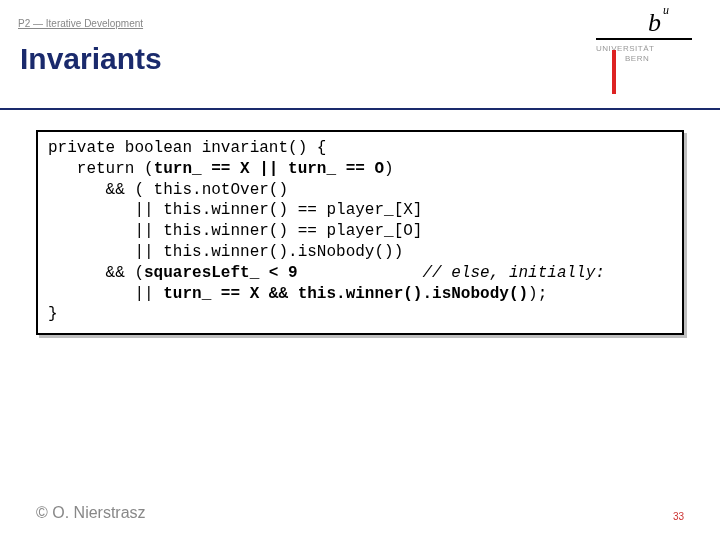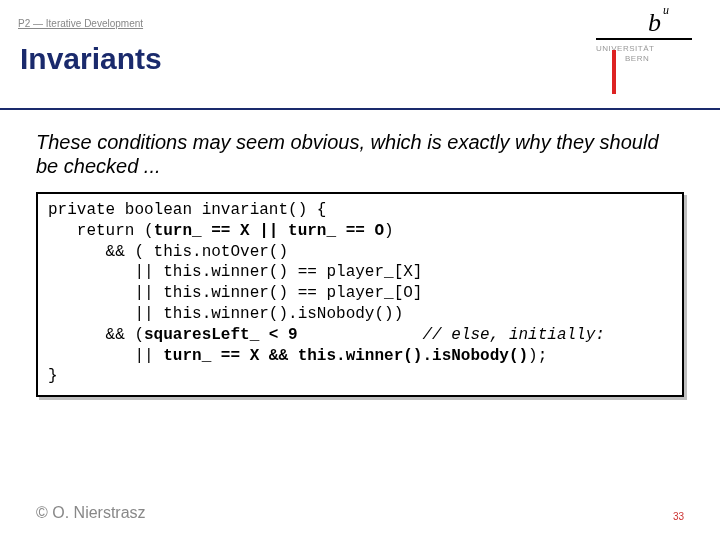--- a/index.html
+++ b/index.html
@@ -144,21 +144,20 @@
   <div class="logo-bern">BERN</div>
 </div>
 
 <div class="red-accent"></div>
 
 <div class="title">Invariants</div>
 
 <div class="divider"></div>
 
 <div class="content">
-  <div class="intro">These conditions may seem obvious, which is exactly why they should be checked ...</div>
 
   <div class="code-box"><span>private boolean invariant() {</span>
 <span>   return (</span><span class="b">turn_ == X || turn_ == O</span><span>)</span>
 <span>      &amp;&amp; ( this.notOver()</span>
 <span>         || this.winner() == player_[X]</span>
 <span>         || this.winner() == player_[O]</span>
 <span>         || this.winner().isNobody())</span>
 <span>      &amp;&amp; (</span><span class="b">squaresLeft_ &lt; 9</span><span>             </span><span class="cmt">// else, initially:</span>
 <span>         || </span><span class="b">turn_ == X &amp;&amp; this.winner().isNobody()</span><span>);</span>
 <span>}</span></div>

